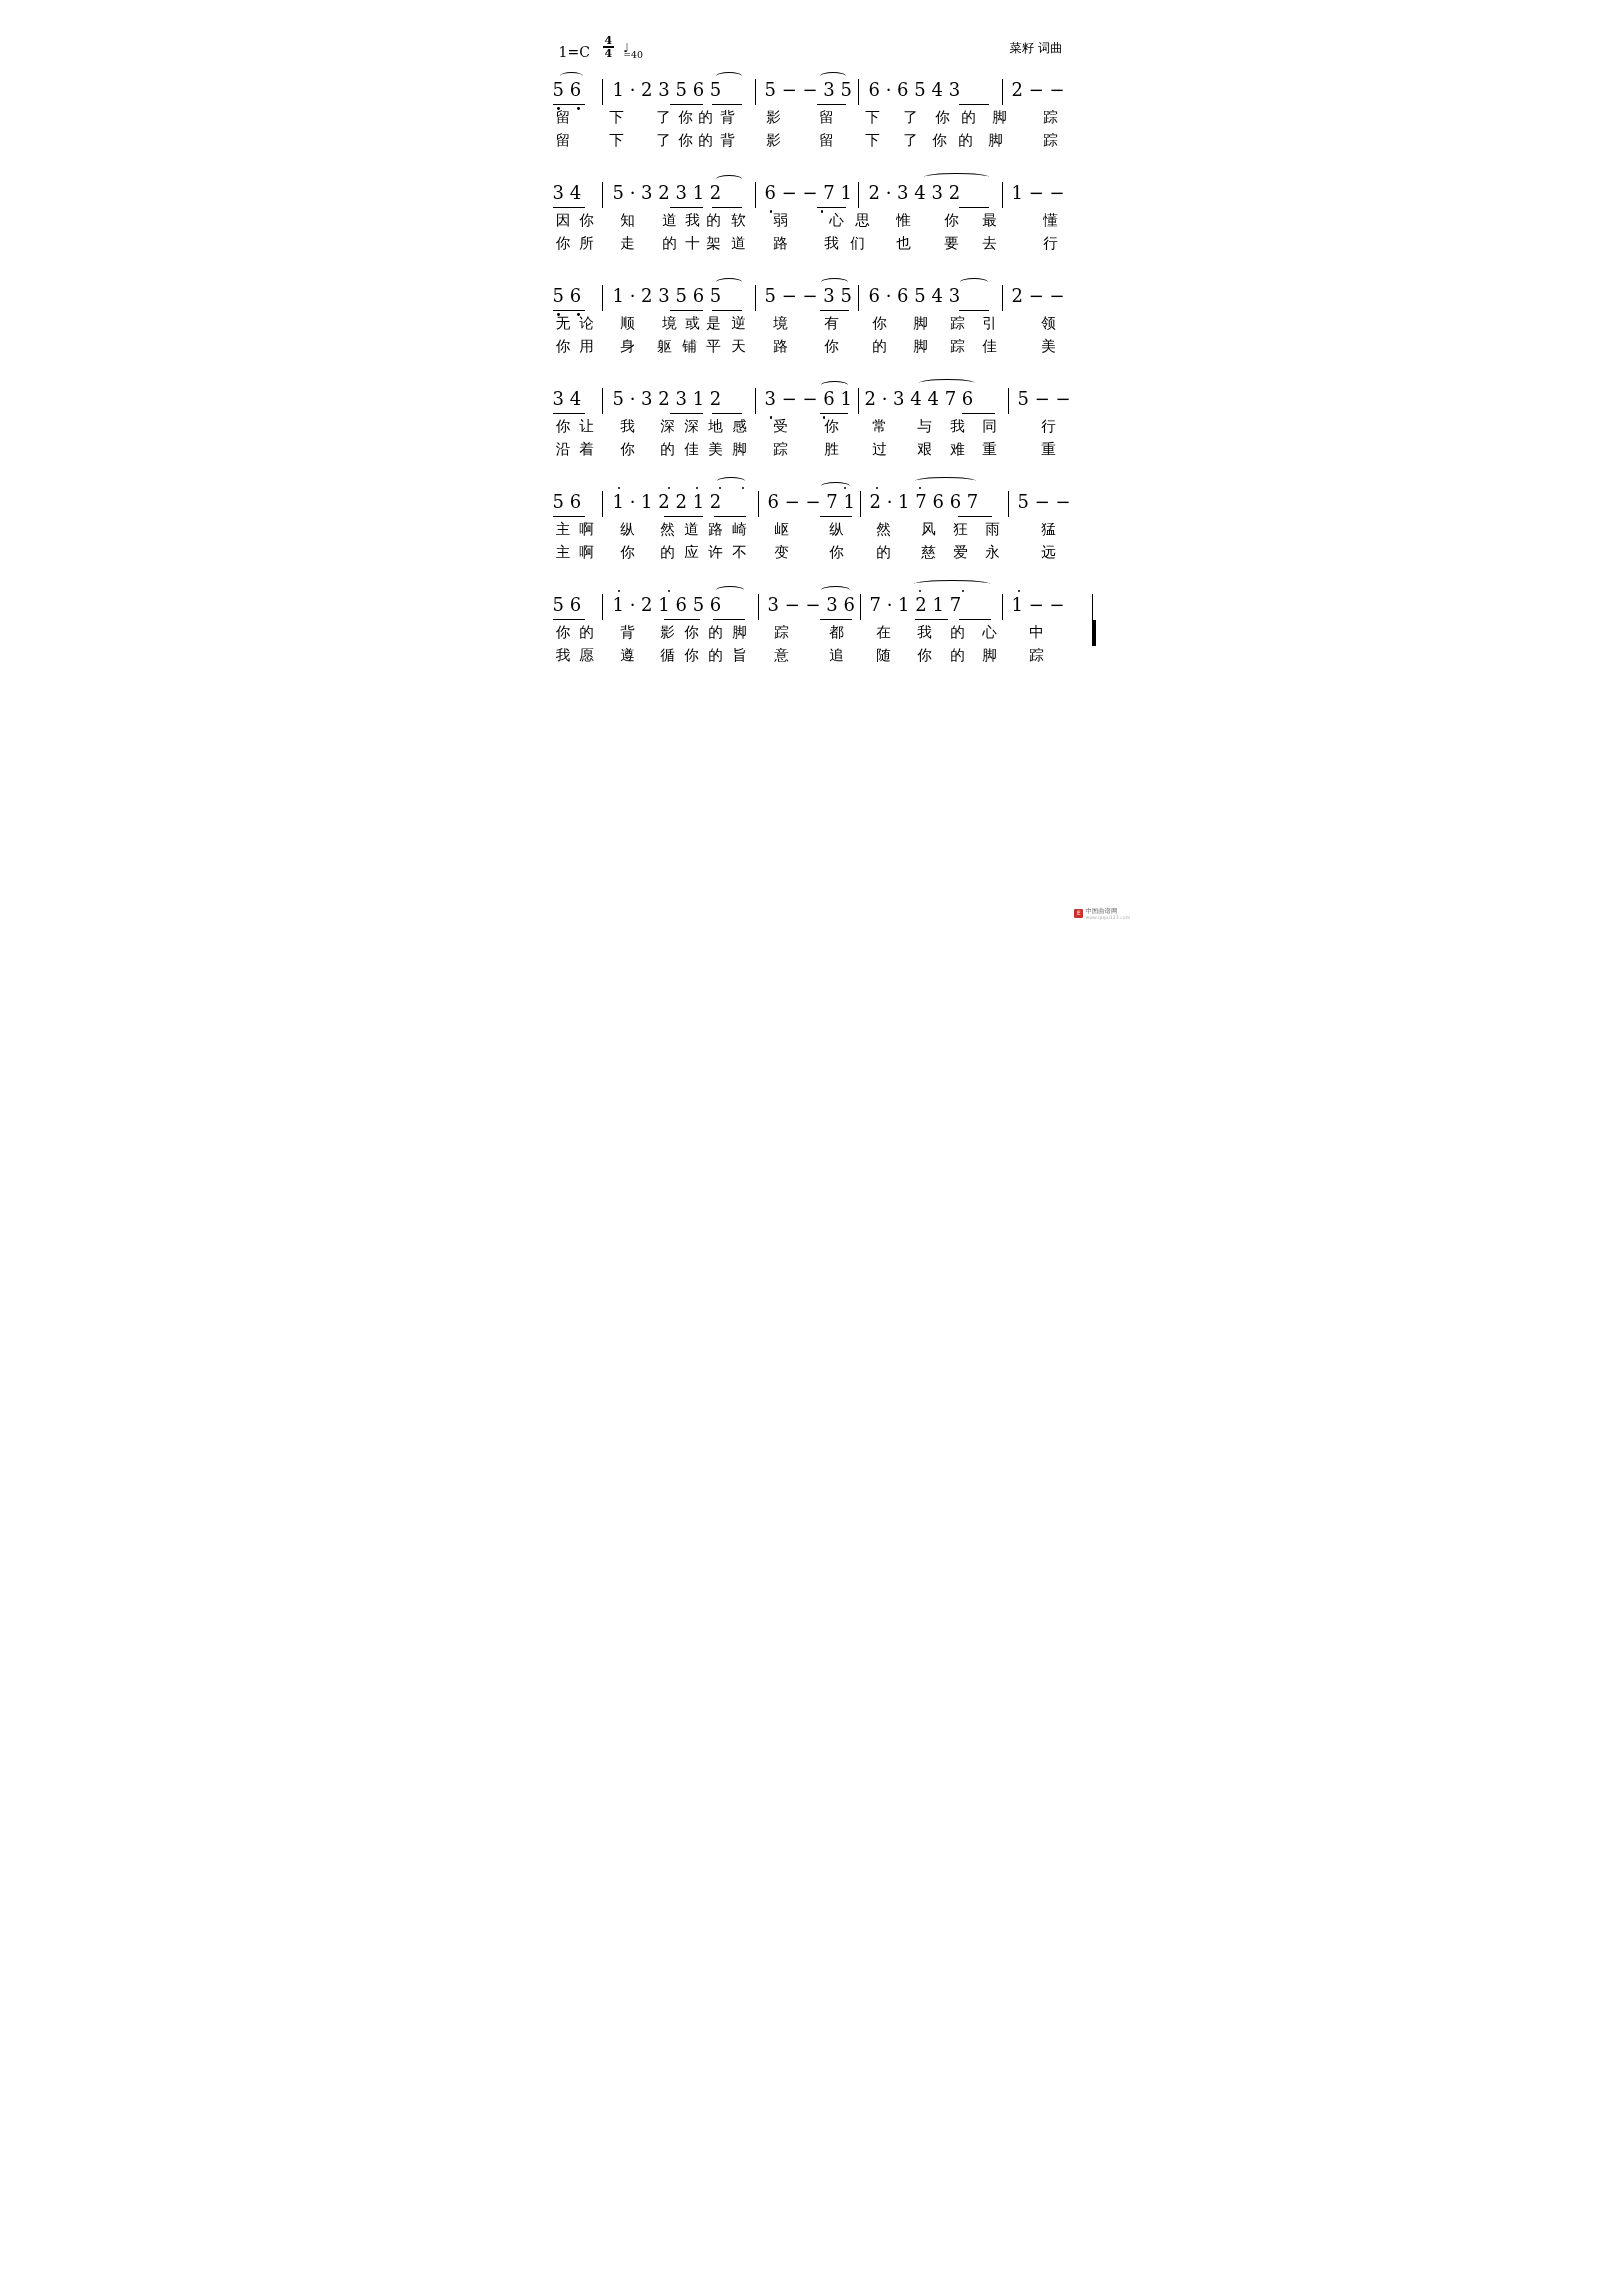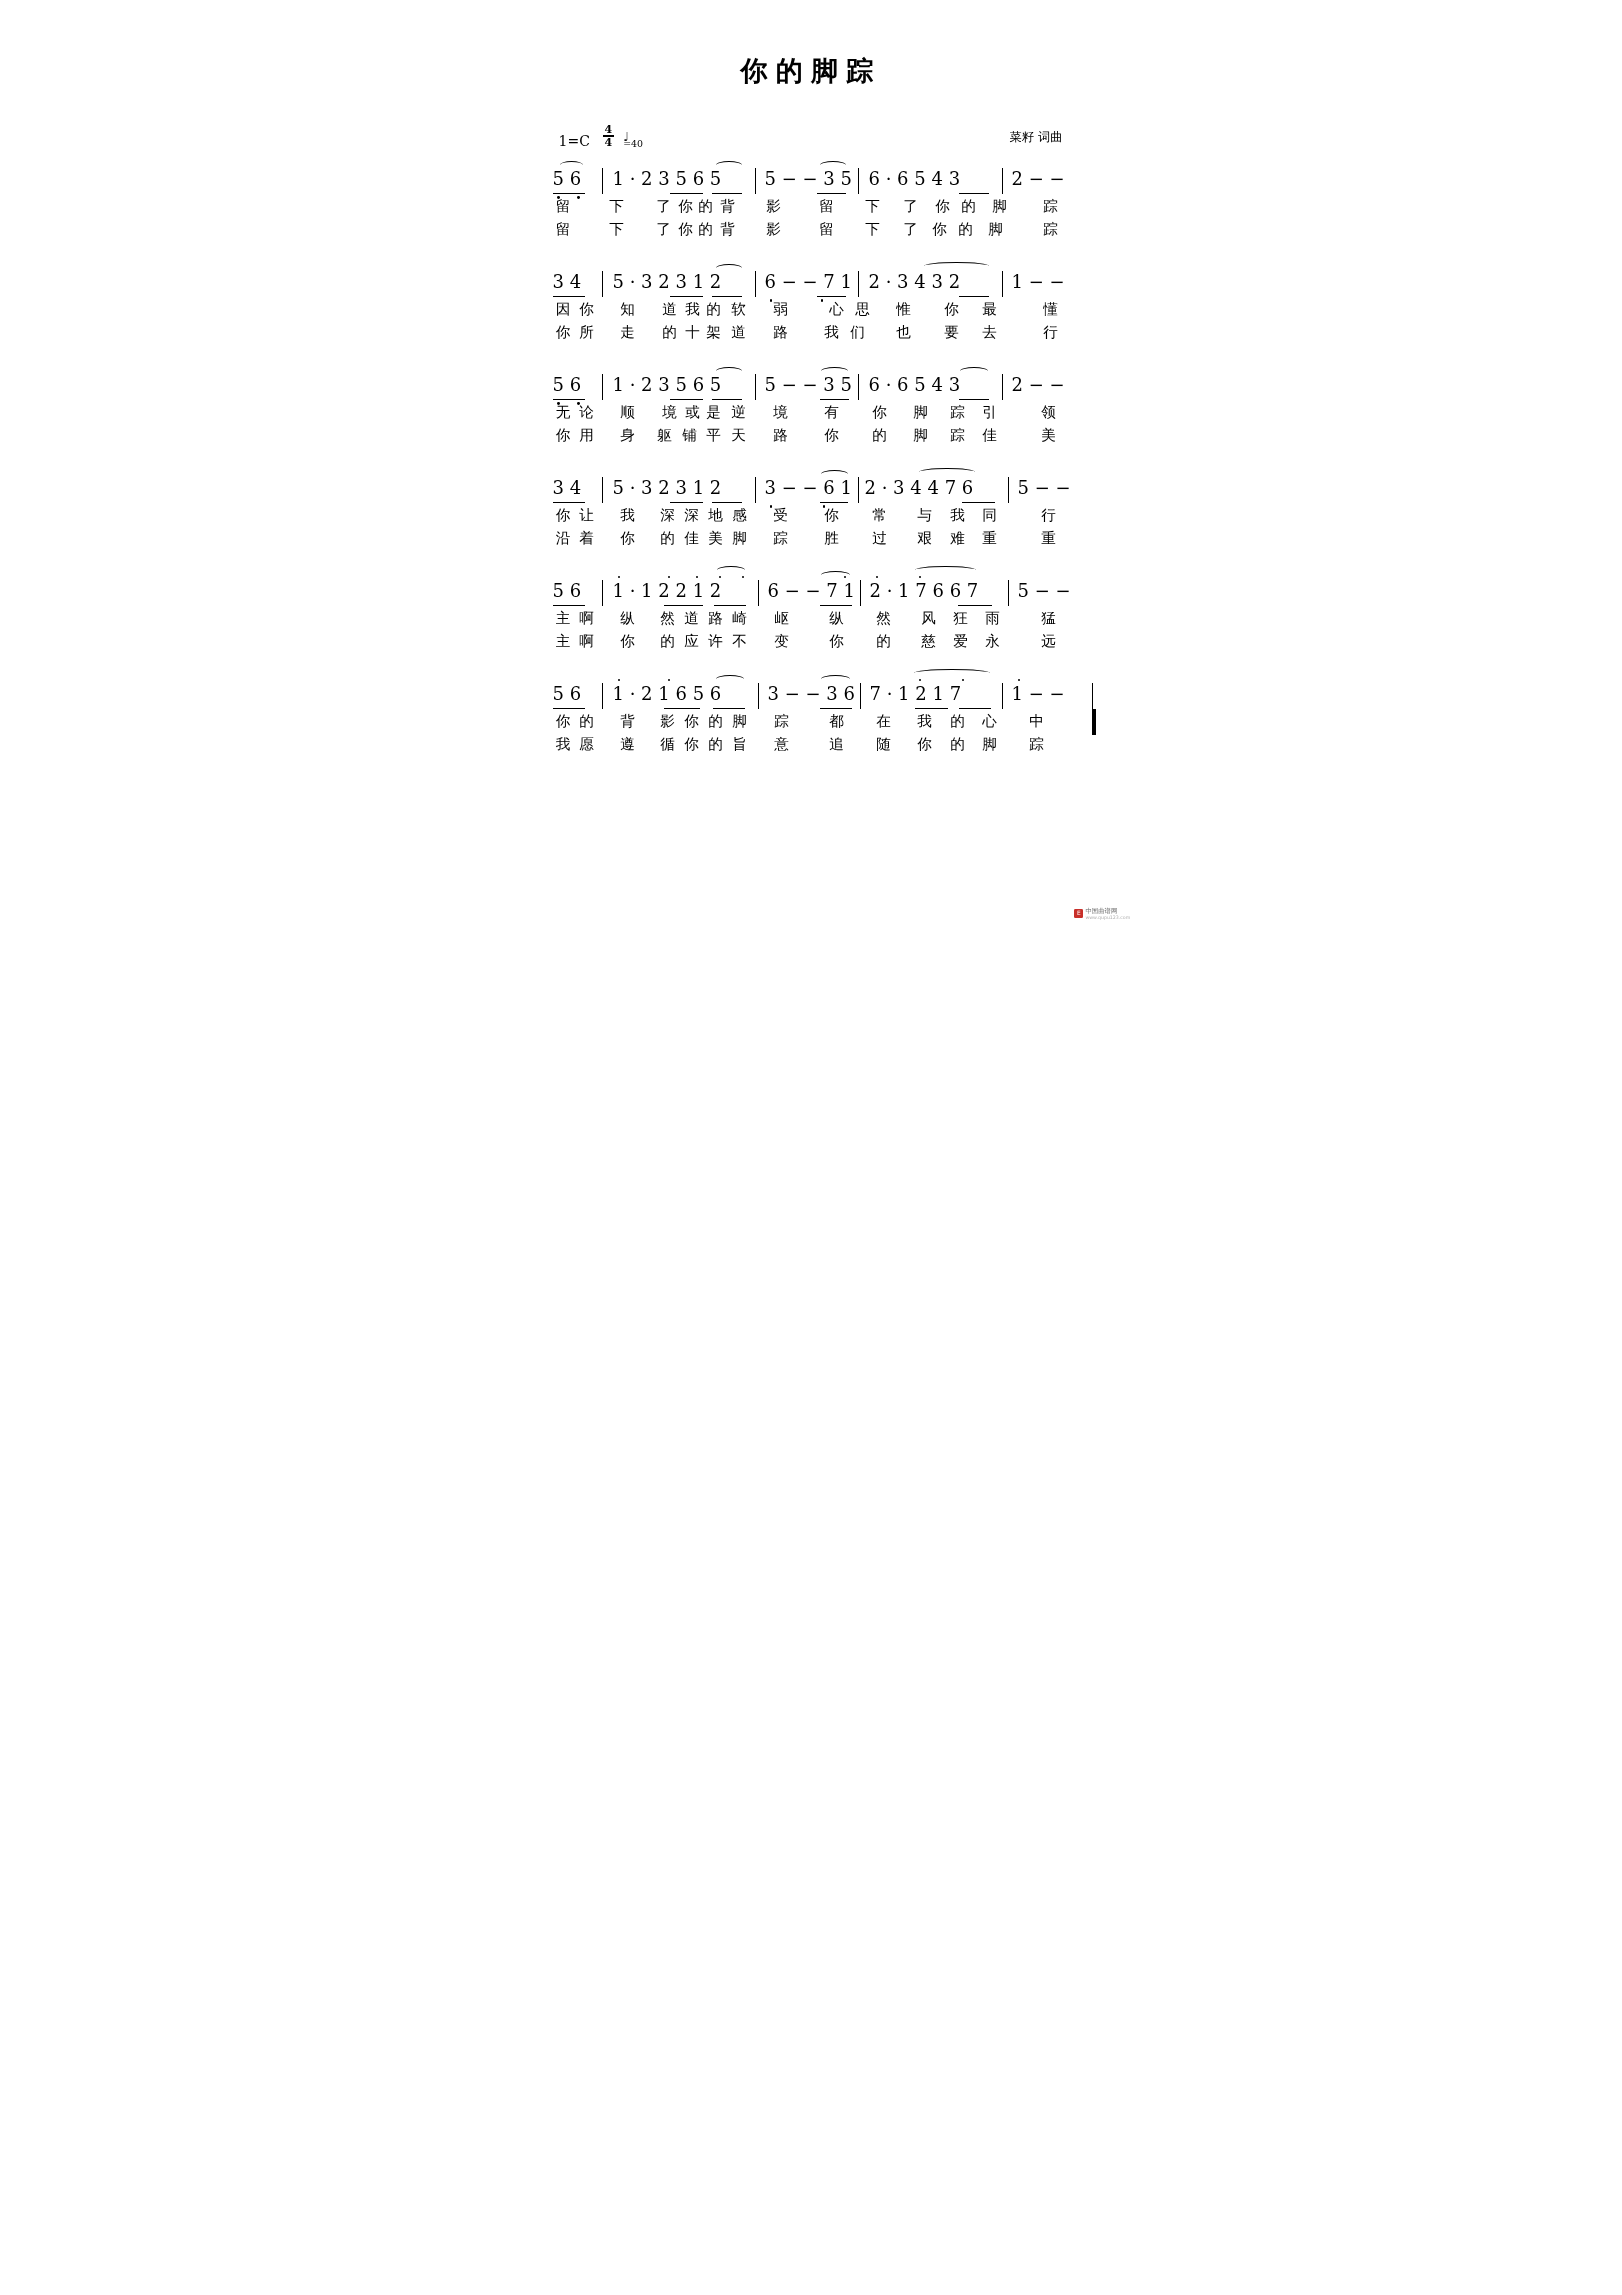--- a/index.html
+++ b/index.html
@@ -171,21 +171,20 @@
     margin-right: 2.3px;
   }
   .wm-text .t1 { color:#6b6b6b; font-size: 6.4px; }
   .wm-text .t2 { color:#b0b0b0; font-size: 4.7px; display:block; line-height: 4.7px;}
 </style>
 </head>
 <body>
 
 <div class="page">
 
-  <div class="title">你的脚踪</div>
 
   <div class="meta-row">
     <div class="key-sig">
       <span class="num1">1=C</span>
       <span class="frac">
         <span class="top">4</span>
         <span class="bar"></span>
         <span class="bot">4</span>
       </span>
       <span class="tempo">

